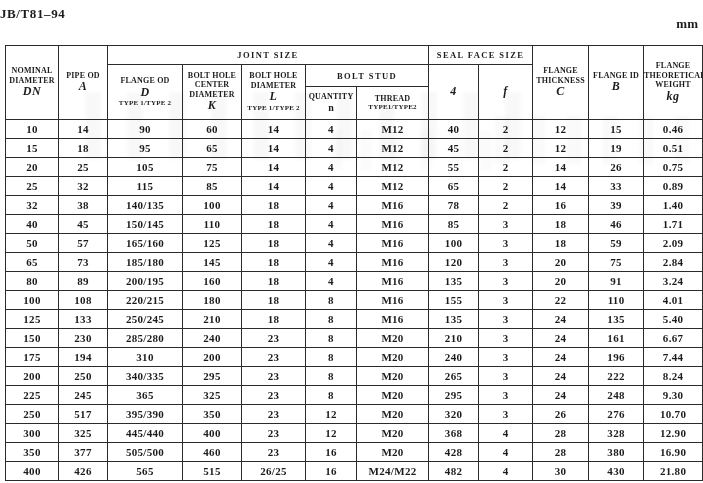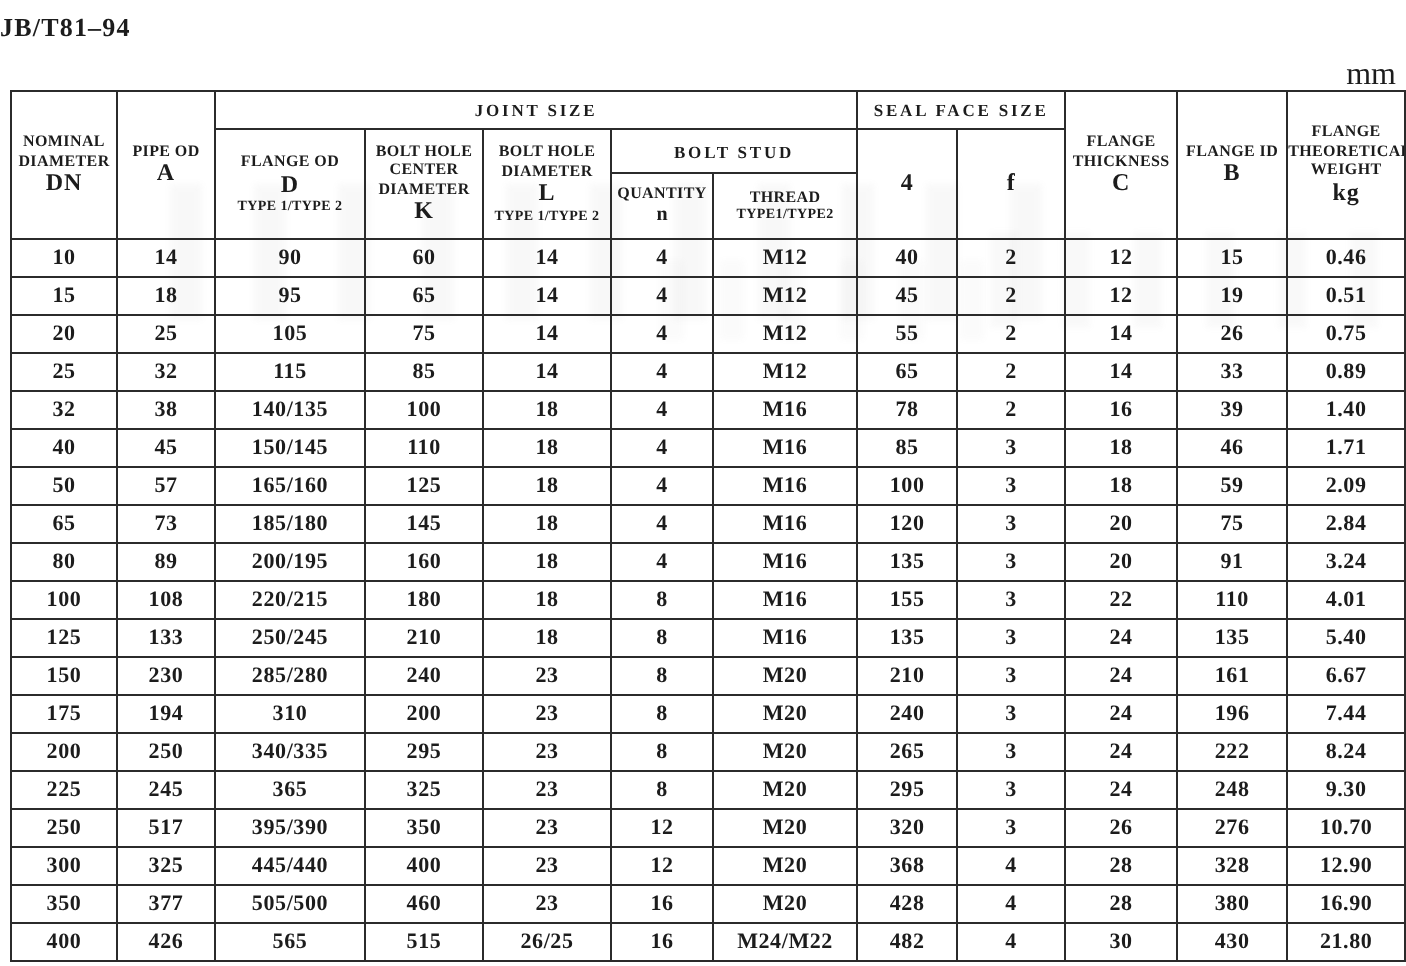--- a/index.html
+++ b/index.html
@@ -8,39 +8,39 @@
     position: relative;
     background: #ffffff;
     color: #1c1c1c;
     font-family: "Liberation Serif", "DejaVu Serif", serif;
   }
   .title {
     position: absolute; top: 6px; left: 0; width: 100%;
     font-weight: bold; font-size: 13px; letter-spacing: 0.6px;
   }
   .unit {
-    position: absolute; top: 29px; right: 5px;
-    font-weight: normal; font-size: 16px;
+    position: absolute; top: 16px; right: 5px;
+    font-weight: bold; font-size: 13px;
   }
   table.spec {
     position: absolute; left: 5px; top: 45px; width: 697px;
     border-collapse: collapse; table-layout: fixed;
   }
   th, td {
     border: 1px solid #2b2b2b;
     text-align: center; vertical-align: middle;
     font-weight: bold; padding: 0; overflow: hidden;
   }
   thead tr.r1 { height: 19px; }
   thead tr.r2 { height: 22px; }
   thead tr.r3 { height: 33px; }
   tbody tr { height: 19px; }
   .group { font-size: 8.5px; letter-spacing: 1.4px; text-align: center; }
   .lbl  { display: block; font-size: 8px; letter-spacing: 0.2px; line-height: 1.2; }
-  .sym  { display: block; font-size: 12px; line-height: 1.15; letter-spacing: 0.5px; }
+  .sym  { display: block; font-size: 12px; line-height: 1.15; letter-spacing: 0.5px; font-style: italic; }
   .sym-sm { display: block; font-size: 10px; line-height: 1.2; }
   .note { display: block; font-size: 7px; letter-spacing: 0.2px; line-height: 1.25; }
   tbody td { font-size: 11px; letter-spacing: 0.3px; line-height: 1; }
   
   .wm { position: absolute; pointer-events: none; }
   .wm1 {
     left: 85px; top: 92px; width: 455px; height: 68px;
     background: repeating-linear-gradient(90deg, rgba(150,150,150,.5) 0 16px, transparent 16px 42px);
     opacity: .12; filter: blur(1.5px);
   }

